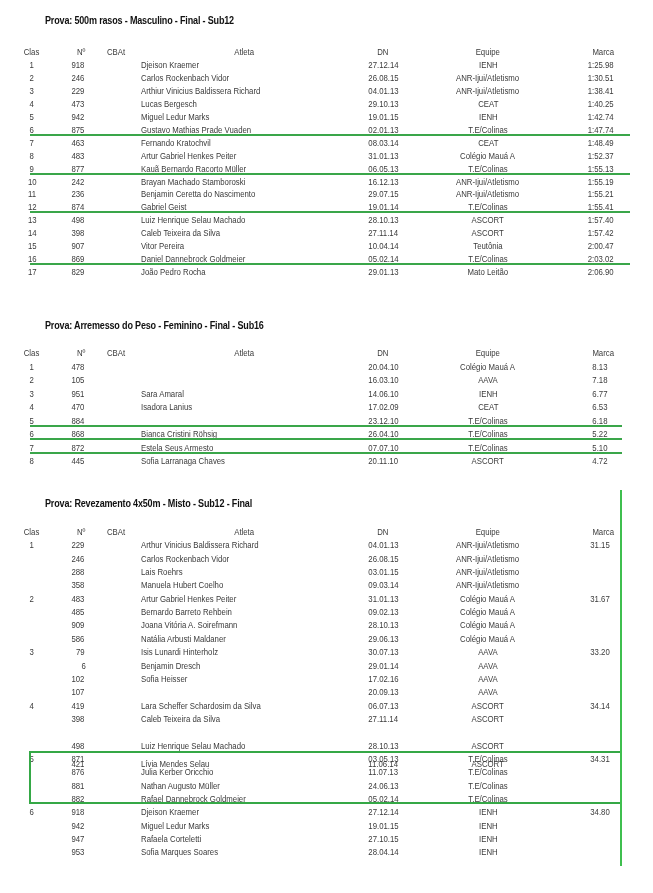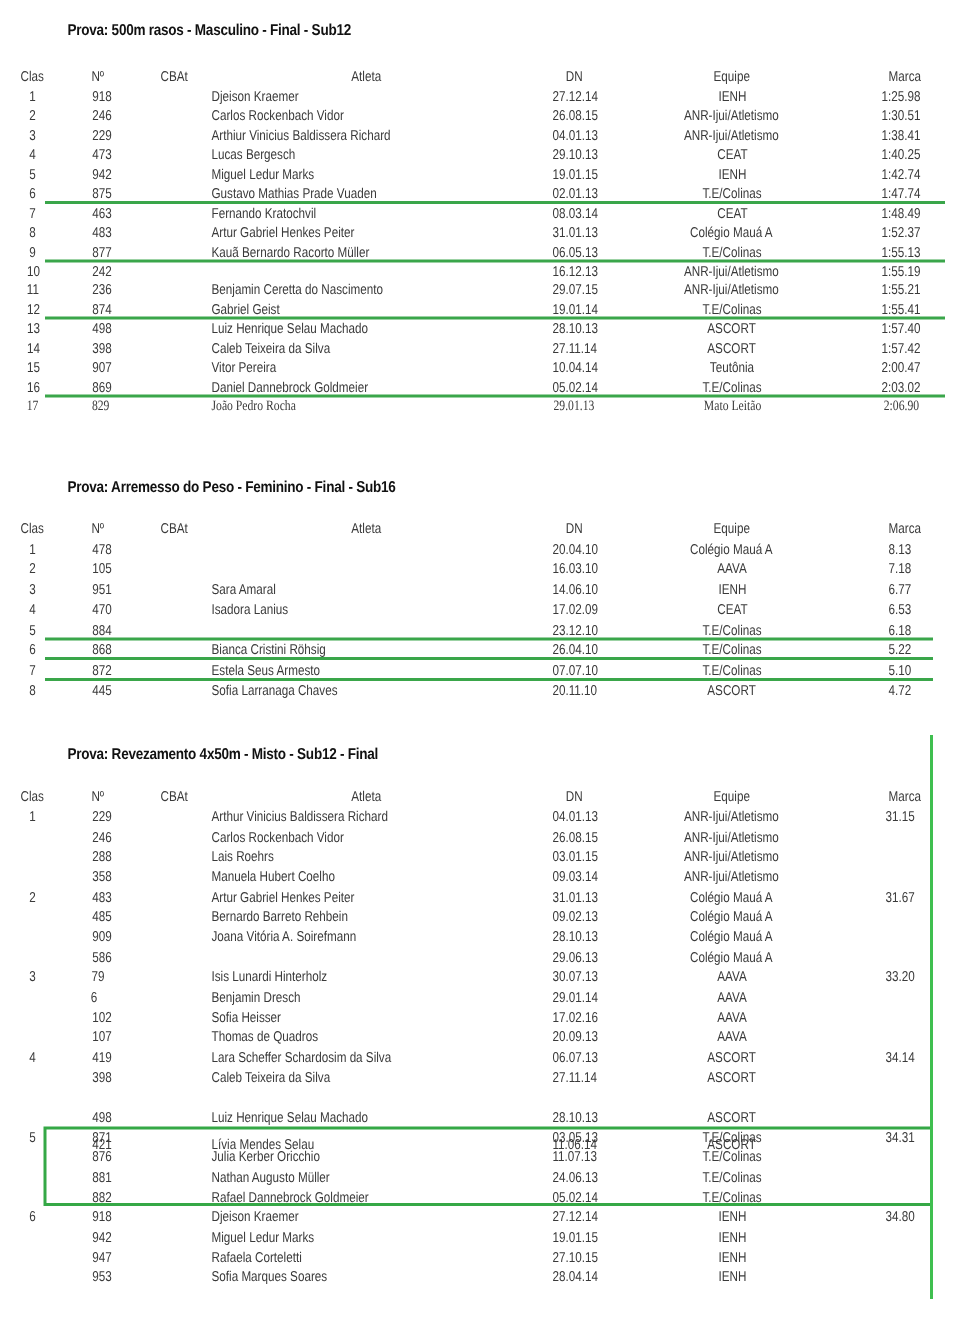--- a/index.html
+++ b/index.html
@@ -3,22 +3,22 @@
 <meta charset="utf-8">
 <style>
   html, body { margin:0; padding:0; background:#ffffff; }
   body { width:653px; height:893px; position:relative; overflow:hidden;
          font-family:"Liberation Sans Narrow","Liberation Sans", sans-serif; color:#3a3a3a; }
   .section-title { position:absolute; left:45px; font-size:10.5px; font-weight:bold; color:#111;
                    letter-spacing:-0.2px; transform:scaleX(0.86); transform-origin:left center; white-space:nowrap; }
   .tbl { position:absolute; left:0; width:653px; }
   .row { position:absolute; left:0; width:653px; height:13px; font-size:9.5px; line-height:13px; white-space:nowrap; }
   .c { position:absolute; top:0; }
-  .c-clas { left:12px; width:20px; text-align:center; }
-  .c-num { left:60px; width:26px; text-align:left; }
+  .c-clas { left:22px; width:20px; text-align:center; }
+  .c-num { left:60px; width:26px; text-align:right; }
   .c-cbat { left:104px; width:24px; text-align:center; }
   .c-atleta { left:141px; width:200px; text-align:left; }
   .c-atleta-h { left:141px; width:206px; text-align:center; }
   .c-dn { left:360px; width:46px; text-align:center; }
   .c-equipe { left:428px; width:120px; text-align:center; }
   .c-marca { left:580px; width:36px; text-align:center; }
   .c-marca-h { left:580px; width:46px; text-align:center; }
   .row span { display:inline-block; transform:scaleX(0.82); transform-origin:center; }
   .c-atleta span { transform-origin:left center; }
   .c-marca span { transform-origin:right center; }
@@ -121,20 +121,21 @@
         <div class="c c-atleta"><span>Kauã Bernardo Racorto Müller</span></div>
         <div class="c c-dn"><span>06.05.13</span></div>
         <div class="c c-equipe"><span>T.E/Colinas</span></div>
         <div class="c c-marca"><span>1:55.13</span></div>
       </div>
       <div class="gline" style="left: 30px; width: 600px; top: 172.55px;"></div>
       <div class="row" style="top: 174.5px; text-decoration: underline;">
         <div class="c c-clas"><span>10</span></div>
         <div class="c c-num"><span>242</span></div>
         <div class="c c-cbat"><span></span></div>
+        <div class="c c-atleta"><span>Brayan Machado Stamboroski</span></div>
         <div class="c c-dn"><span>16.12.13</span></div>
         <div class="c c-equipe"><span>ANR-Ijui/Atletismo</span></div>
         <div class="c c-marca"><span>1:55.19</span></div>
       </div>
       <div class="row" style="top: 187.45px;">
         <div class="c c-clas"><span>11</span></div>
         <div class="c c-num"><span>236</span></div>
         <div class="c c-cbat"><span></span></div>
         <div class="c c-atleta"><span>Benjamin Ceretta do Nascimento</span></div>
         <div class="c c-dn"><span>29.07.15</span></div>
@@ -181,21 +182,21 @@
       <div class="row" style="top: 252.2px;">
         <div class="c c-clas"><span>16</span></div>
         <div class="c c-num"><span>869</span></div>
         <div class="c c-cbat"><span></span></div>
         <div class="c c-atleta"><span>Daniel Dannebrock Goldmeier</span></div>
         <div class="c c-dn"><span>05.02.14</span></div>
         <div class="c c-equipe"><span>T.E/Colinas</span></div>
         <div class="c c-marca"><span>2:03.02</span></div>
       </div>
       <div class="gline" style="left: 30px; width: 600px; top: 263.2px;"></div>
-      <div class="row" style="top: 265.15px; font-family: Liberation Serif, serif;">
+      <div class="row" style="top: 265.15px;">
         <div class="c c-clas"><span>17</span></div>
         <div class="c c-num"><span>829</span></div>
         <div class="c c-cbat"><span></span></div>
         <div class="c c-atleta"><span>João Pedro Rocha</span></div>
         <div class="c c-dn"><span>29.01.13</span></div>
         <div class="c c-equipe"><span>Mato Leitão</span></div>
         <div class="c c-marca"><span>2:06.90</span></div>
       </div>
     </div>
 
@@ -355,20 +356,21 @@
         <div class="c c-cbat"><span></span></div>
         <div class="c c-atleta"><span>Joana Vitória A. Soirefmann</span></div>
         <div class="c c-dn"><span>28.10.13</span></div>
         <div class="c c-equipe"><span>Colégio Mauá A</span></div>
         <div class="c c-marca"><span></span></div>
       </div>
       <div class="row" style="top: 631.8px;">
         <div class="c c-clas"><span></span></div>
         <div class="c c-num"><span>586</span></div>
         <div class="c c-cbat"><span></span></div>
+        <div class="c c-atleta"><span>Natália Arbusti Maldaner</span></div>
         <div class="c c-dn"><span>29.06.13</span></div>
         <div class="c c-equipe"><span>Colégio Mauá A</span></div>
         <div class="c c-marca"><span></span></div>
       </div>
       <div class="row" style="top: 645.15px;">
         <div class="c c-clas"><span>3</span></div>
         <div class="c c-num"><span>79</span></div>
         <div class="c c-cbat"><span></span></div>
         <div class="c c-atleta"><span>Isis Lunardi Hinterholz</span></div>
         <div class="c c-dn"><span>30.07.13</span></div>
@@ -390,21 +392,20 @@
         <div class="c c-cbat"><span></span></div>
         <div class="c c-atleta"><span>Sofia Heisser</span></div>
         <div class="c c-dn"><span>17.02.16</span></div>
         <div class="c c-equipe"><span>AAVA</span></div>
         <div class="c c-marca"><span></span></div>
       </div>
       <div class="row" style="top: 685.2px;">
         <div class="c c-clas"><span></span></div>
         <div class="c c-num"><span>107</span></div>
         <div class="c c-cbat"><span></span></div>
-        <div class="c c-atleta"><span>Thomas de Quadros</span></div>
         <div class="c c-dn"><span>20.09.13</span></div>
         <div class="c c-equipe"><span>AAVA</span></div>
         <div class="c c-marca"><span></span></div>
       </div>
       <div class="row" style="top: 698.55px;">
         <div class="c c-clas"><span>4</span></div>
         <div class="c c-num"><span>419</span></div>
         <div class="c c-cbat"><span></span></div>
         <div class="c c-atleta"><span>Lara Scheffer Schardosim da Silva</span></div>
         <div class="c c-dn"><span>06.07.13</span></div>

